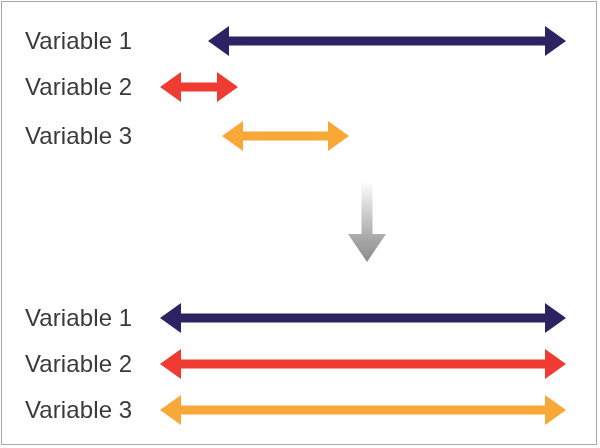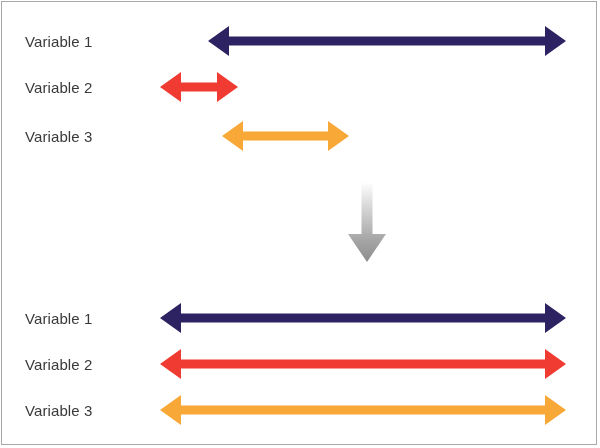--- a/index.html
+++ b/index.html
@@ -19,21 +19,21 @@
     box-sizing:border-box;
   }
   .group{position:absolute;left:0;top:0;width:600px;}
   .row{position:absolute;left:0;width:600px;height:40px;}
   .row-label{
     position:absolute;
     left:25px;
     top:50%;
     transform:translateY(-50%);
     font-family:"Liberation Sans",sans-serif;
-    font-size:15px;
+    font-size:24px;
     font-weight:400;
     color:#3a3a3a;
     letter-spacing:0.1px;
     white-space:nowrap;
     line-height:1;
   }
   .arrow-wrap{
     position:absolute;
     top:50%;
     transform:translateY(-50%);

